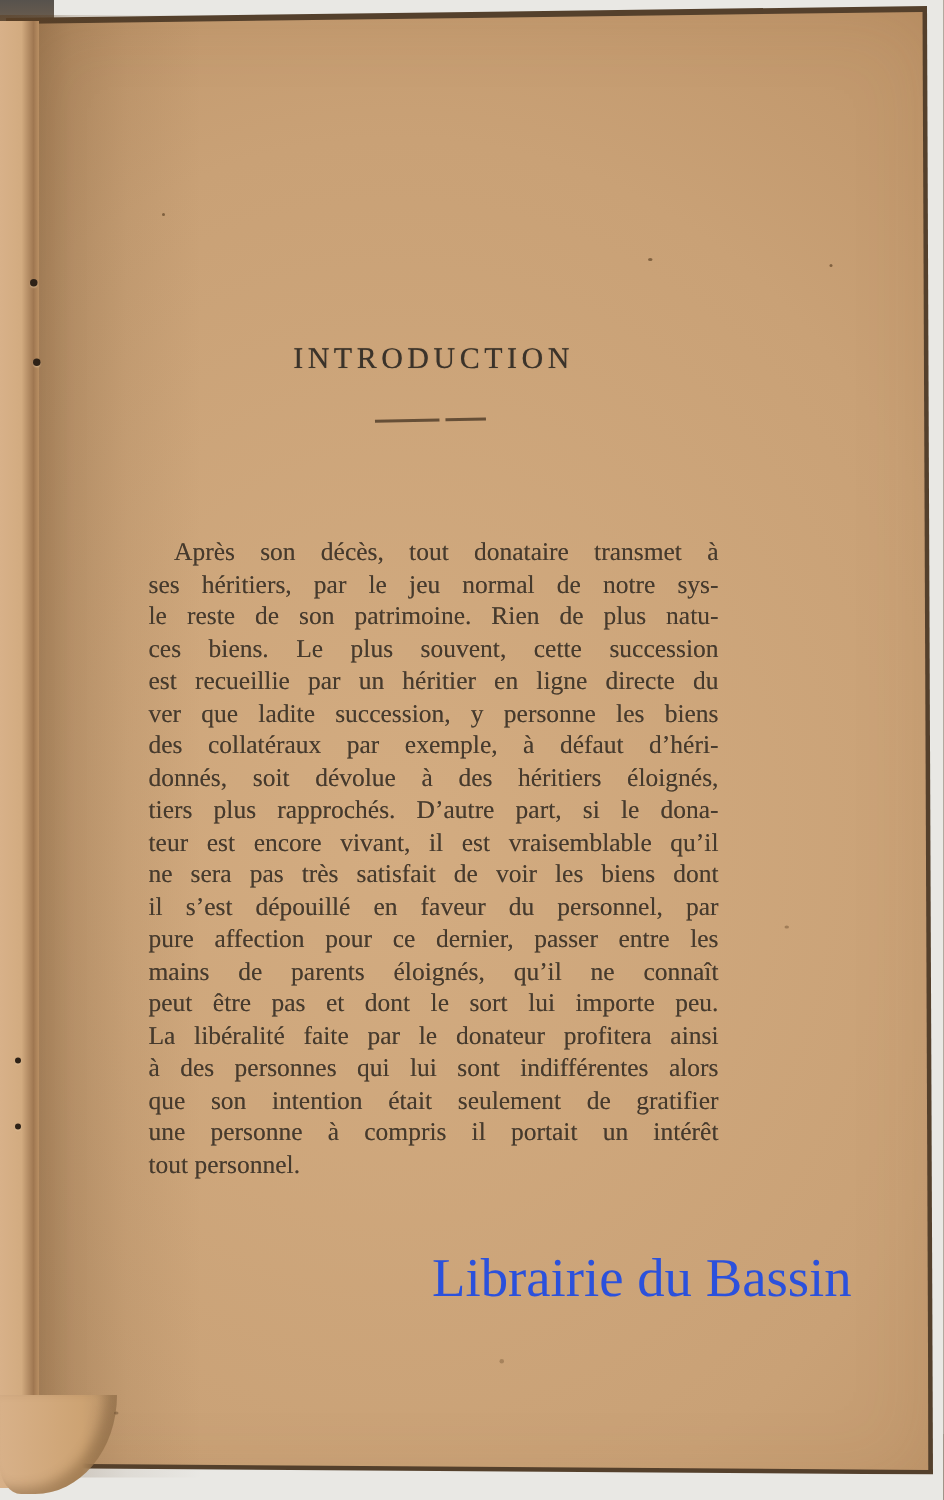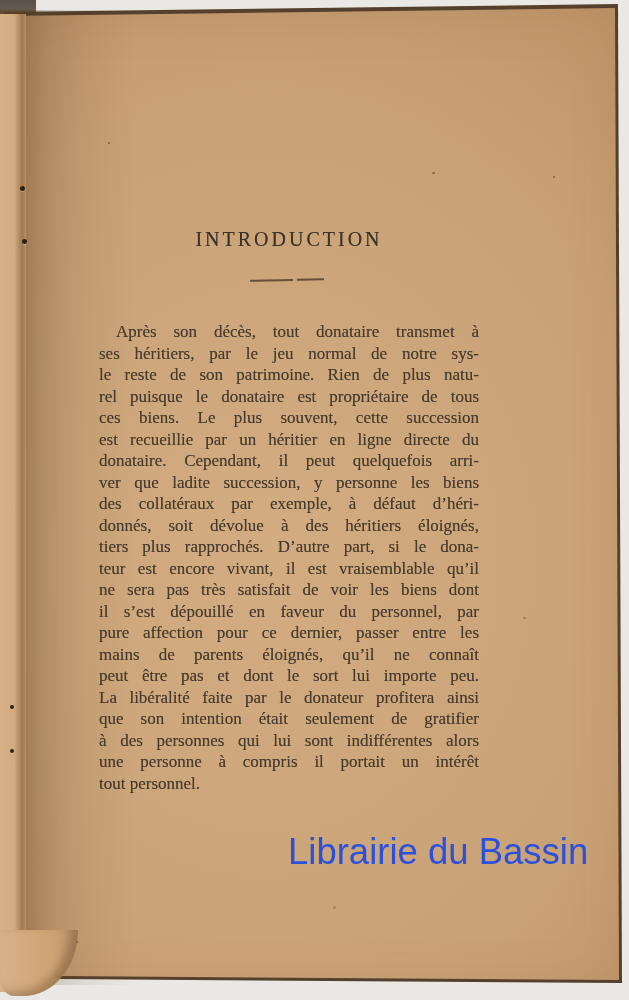--- a/index.html
+++ b/index.html
@@ -97,26 +97,26 @@
     position:absolute;left:99px;top:321px;width:380px;
     font-size:17px;line-height:21.5px;
     color:var(--ink,#463a2d);
     text-shadow:0 0 .4px rgba(70,58,45,.55);
   }
   .paragraph .line{
     text-align:justify;
     -moz-text-align-last:justify;text-align-last:justify;
     white-space:nowrap;
   }
-  .paragraph .line.first{text-indent:17px;}
+  .paragraph .line.first{text-indent:17px;margin-top:36px;}
   .paragraph .line.last{-moz-text-align-last:left;text-align-last:left;}
 
   .watermark{
     position:absolute;left:288px;top:832px;z-index:8;
-    font-family:Liberation Sans, sans-serif;
+    font-family:Liberation Serif, serif;
     font-size:36.5px;line-height:1.1;letter-spacing:0;
     color:var(--watermark-blue,#2b51dc);
     white-space:nowrap;
   }
 </style>
 </head>
 <body>
 
 <div class="scene">
   <div class="spine-corner"></div>
@@ -140,35 +140,33 @@
 
   <div class="content">
     <div class="heading">INTRODUCTION</div>
     <div class="rule">
       <span class="seg a"></span><span class="seg b"></span>
     </div>
     <div class="paragraph">
         <div class="line first">Après son décès, tout donataire transmet à</div>
         <div class="line">ses héritiers, par le jeu normal de notre sys-</div>
         <div class="line">le reste de son patrimoine. Rien de plus natu-</div>
-        <div class="line">rel puisque le donataire est propriétaire de tous</div>
         <div class="line">ces biens. Le plus souvent, cette succession</div>
         <div class="line">est recueillie par un héritier en ligne directe du</div>
-        <div class="line">donataire. Cependant, il peut quelquefois arri-</div>
         <div class="line">ver que ladite succession, y personne les biens</div>
         <div class="line">des collatéraux par exemple, à défaut d’héri-</div>
         <div class="line">donnés, soit dévolue à des héritiers éloignés,</div>
         <div class="line">tiers plus rapprochés. D’autre part, si le dona-</div>
         <div class="line">teur est encore vivant, il est vraisemblable qu’il</div>
         <div class="line">ne sera pas très satisfait de voir les biens dont</div>
         <div class="line">il s’est dépouillé en faveur du personnel, par</div>
         <div class="line">pure affection pour ce dernier, passer entre les</div>
         <div class="line">mains de parents éloignés, qu’il ne connaît</div>
         <div class="line">peut être pas et dont le sort lui importe peu.</div>
         <div class="line">La libéralité faite par le donateur profitera ainsi</div>
+        <div class="line">à des personnes qui lui sont indifférentes alors</div>
         <div class="line">que son intention était seulement de gratifier</div>
-        <div class="line">à des personnes qui lui sont indifférentes alors</div>
         <div class="line">une personne à compris il portait un intérêt</div>
         <div class="line last">tout personnel.</div>
       </div>
     <div class="watermark">Librairie du Bassin</div>
   </div>
 </div>
 
 </body></html>

